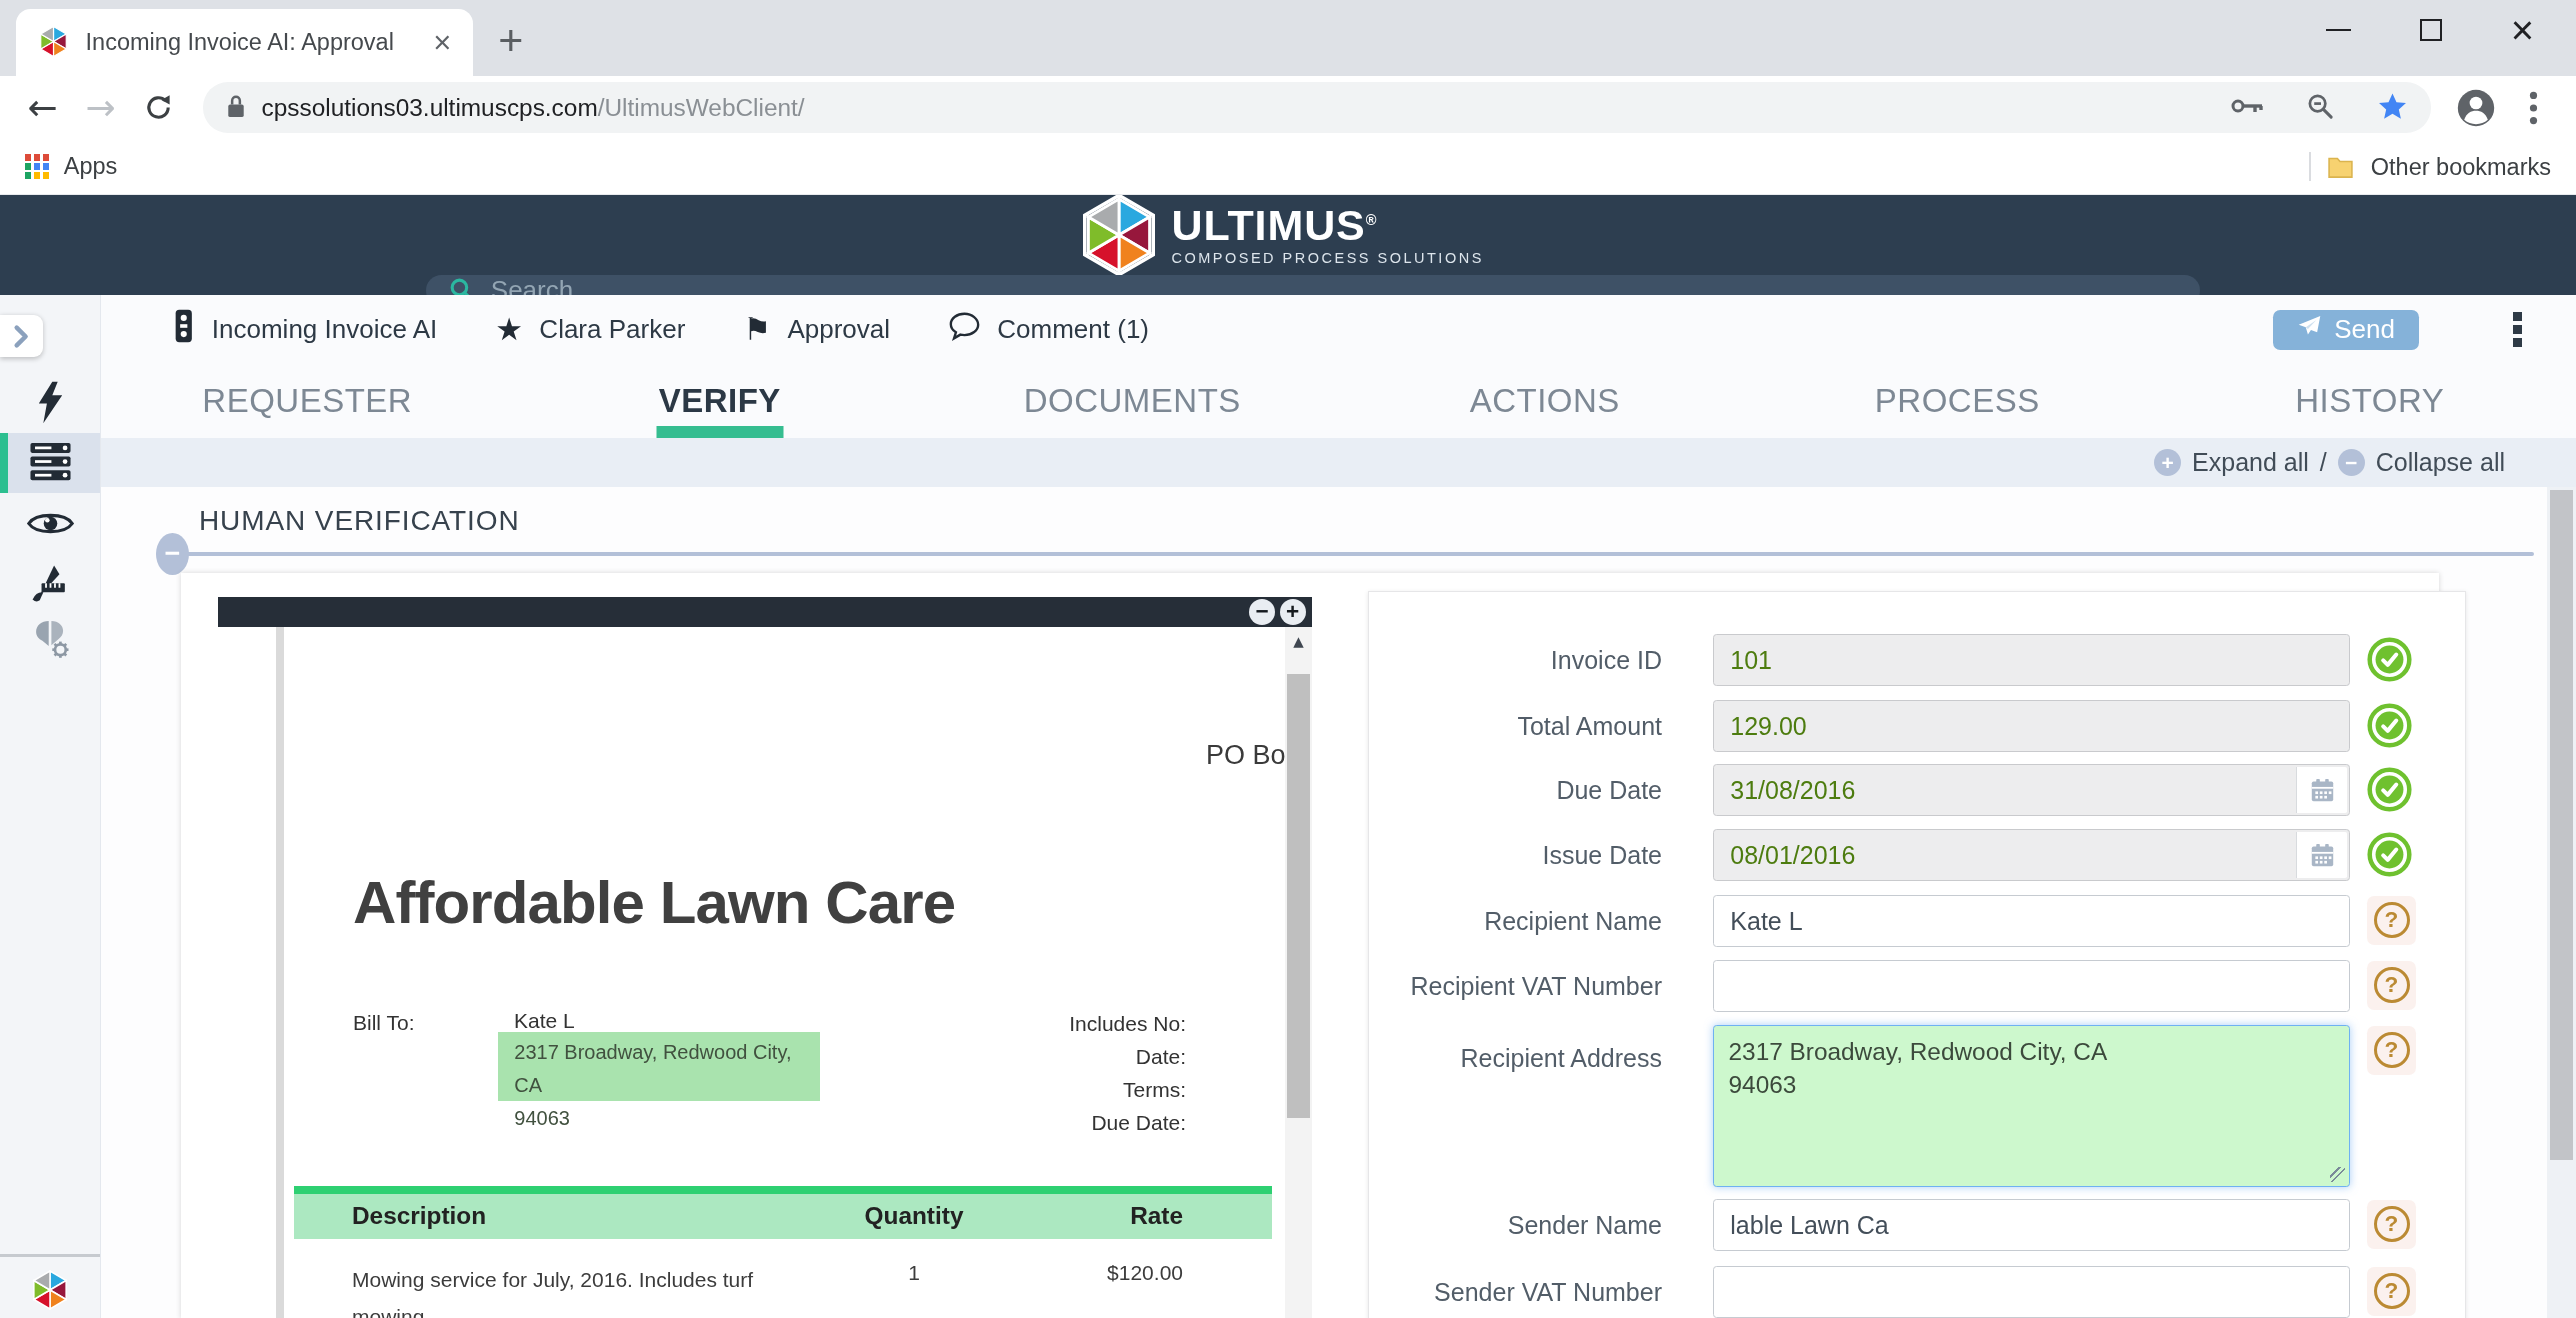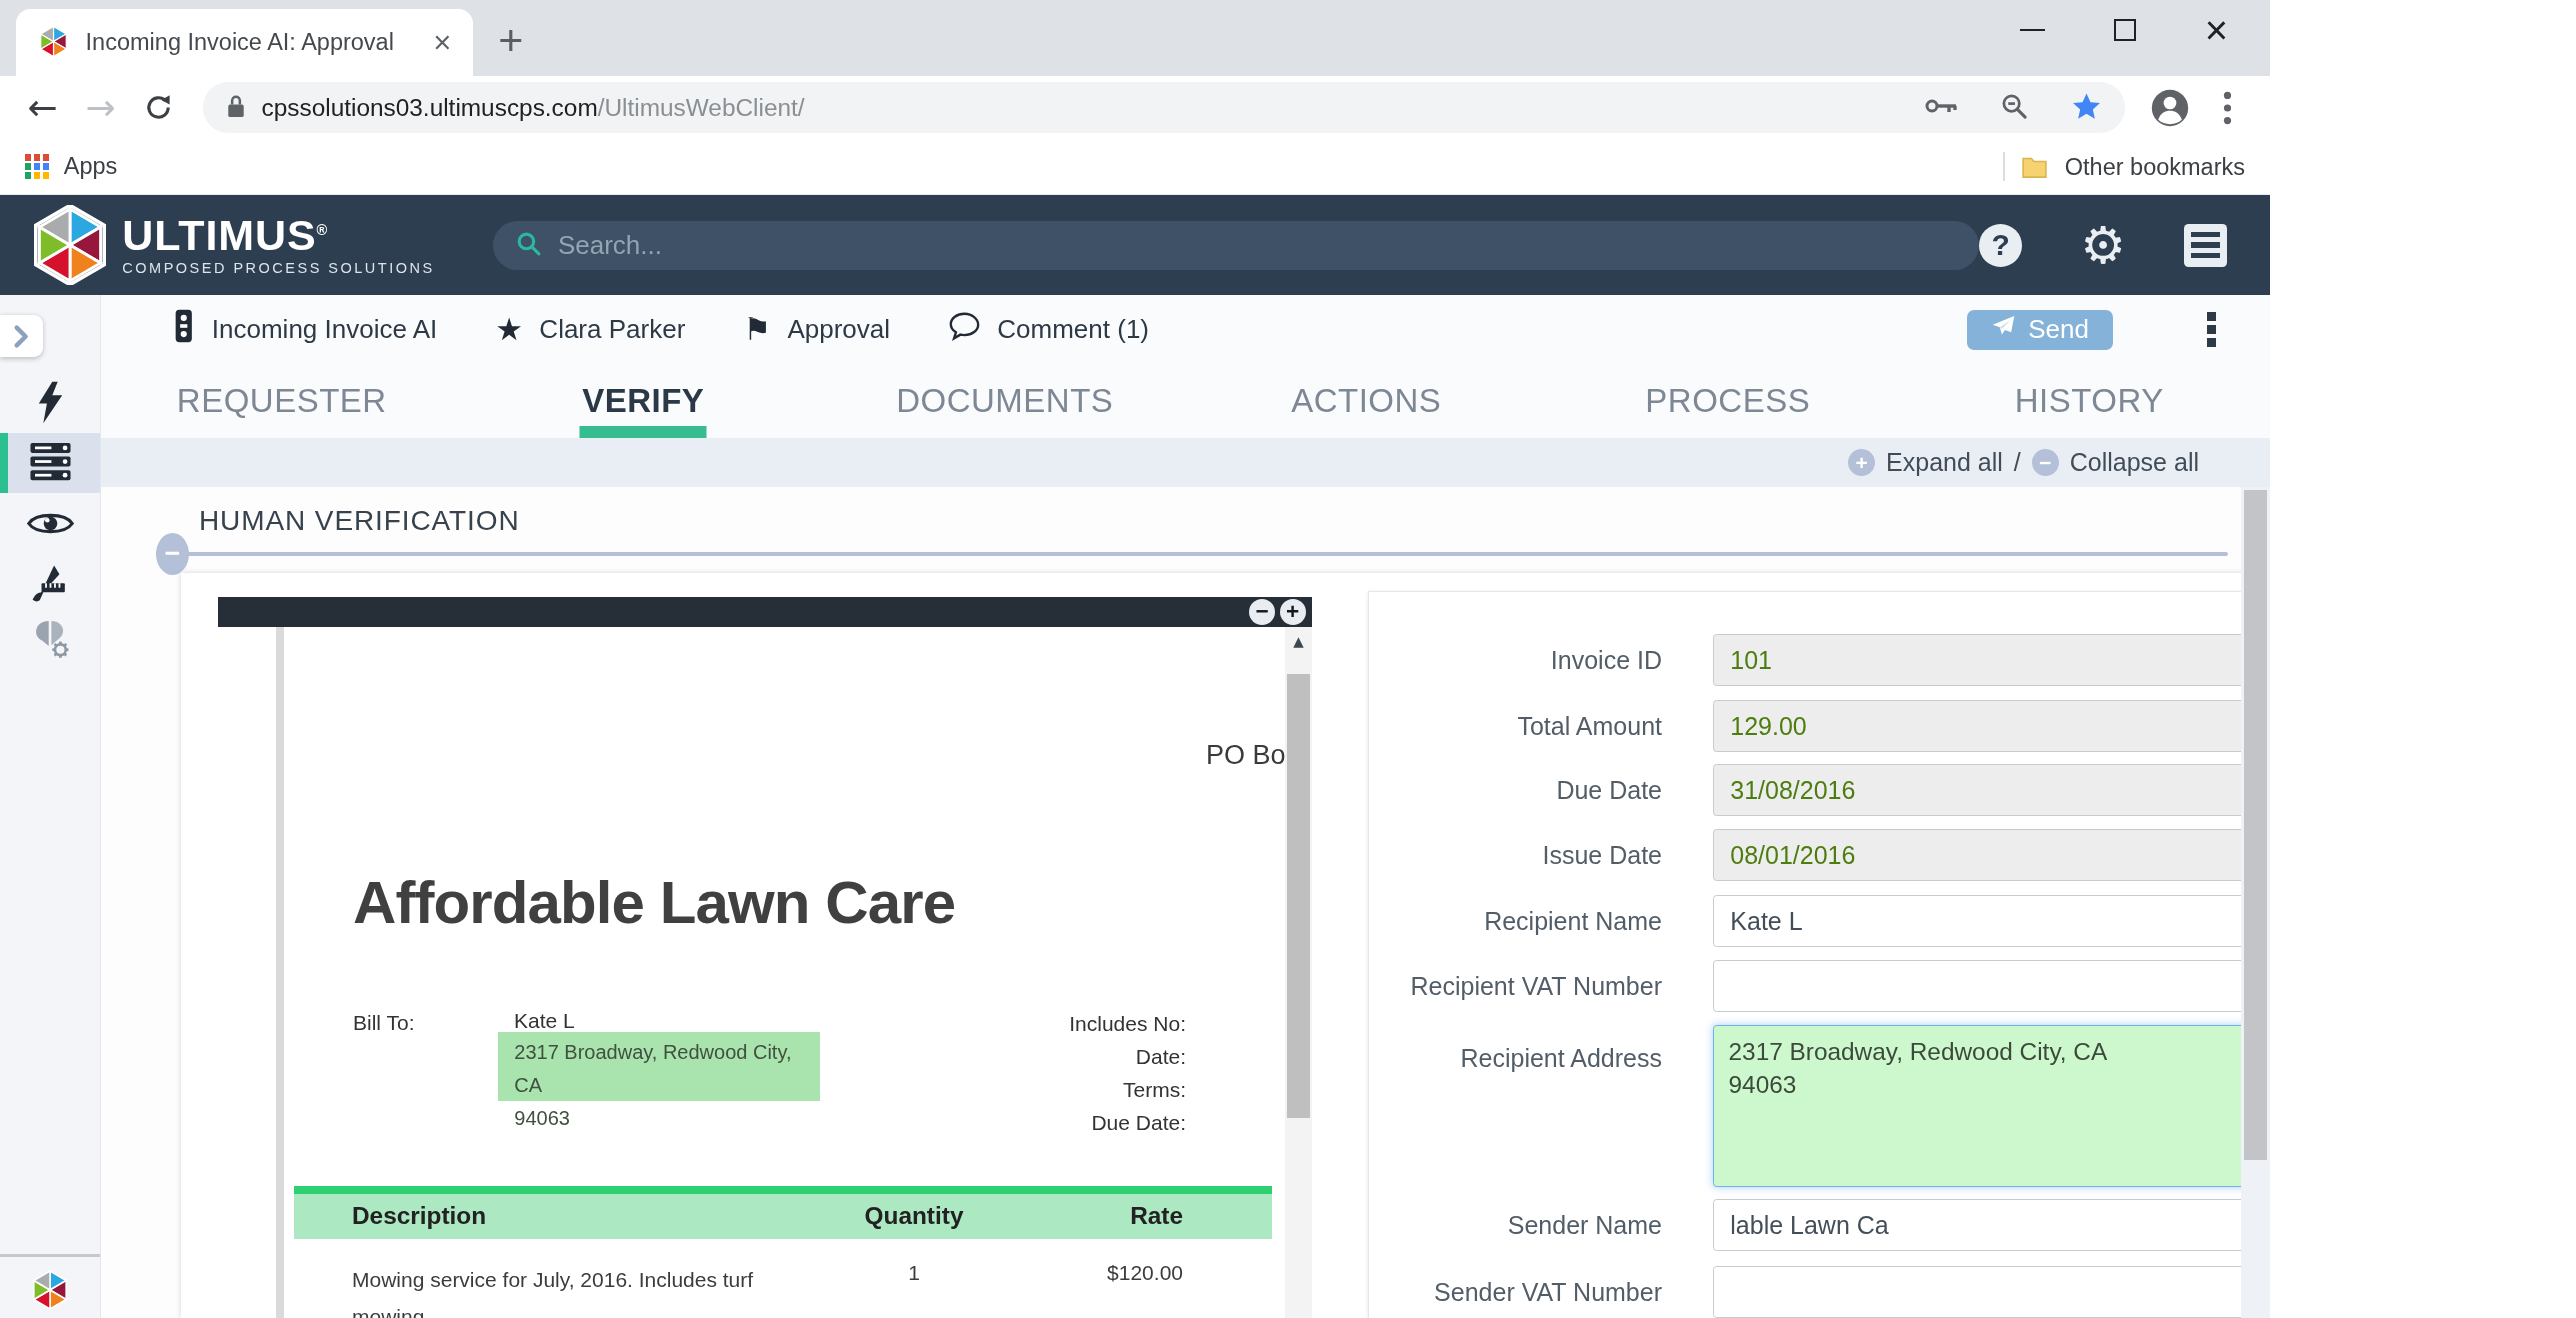--- a/index.html
+++ b/index.html
@@ -1,18 +1,18 @@
 <!DOCTYPE html>
 <html style="font-size:14.5px"><head>
 <meta charset="utf-8">
 <style>
 * { margin:0; padding:0; box-sizing:border-box; }
 html,body { width:2576px; height:1319px; overflow:hidden; background:#fff;
   font-family:"Liberation Sans", sans-serif; }
-.screen { position:relative; width:2270px; height:1319px; overflow:hidden; background:#fff; }
+.screen { position:relative; width:2576px; height:1319px; overflow:hidden; background:#fff; }
 
 
 .c-tabstrip { height:76px; background:#dee1e6; position:relative; display:flex; align-items:flex-end; padding-left:16.3px; }
 .c-tab { width:457px; height:67px; background:#fff; border-radius:14.5px 14.5px 0 0; display:flex; align-items:center; gap:16.3px; padding:0 22px; }
 .c-tab-title { flex:1; font-size:23.5px; color:#45494d; white-space:nowrap; overflow:hidden; text-overflow:ellipsis; }
 .c-tab-close { font-size:31px; color:#5f6368; line-height:1; }
 .c-newtab { font-size:43px; color:#5a5e62; margin:0 0 14.5px 25px; font-weight:300; line-height:1; }
 .c-win { position:absolute; top:0; right:0; height:60px; display:flex; align-items:center; gap:69px; padding-right:42px; }
 .win-min { width:25px; height:2.7px; background:#202124; }
 .win-max { width:22px; height:22px; border:2.7px solid #202124; }
@@ -28,21 +28,21 @@
 .omni-spacer { flex:1; }
 
 .c-bookmarks { height:56px; background:#fff; display:flex; align-items:center; padding:0 25px; border-bottom:0.9px solid #e8eaed; }
 .apps-grid { display:grid; grid-template-columns:repeat(3,6.3px); grid-gap:2.7px; margin-right:14.5px; }
 .apps-grid i { width:6.3px; height:6.3px; display:block; }
 .bm-label { font-size:23.5px; color:#3c4043; }
 .bm-right { margin-left:auto; display:flex; align-items:flex-end; gap:16.3px; }
 .bm-divider { width:1.8px; height:29px; background:#dadce0; }
 
 
-.a-header { height:100px; background:#2d3e50; display:flex; align-items:center; padding:0 43px 0 34px; }
+.a-header { height:100px; background:#2d3e50; display:flex; align-items:center; padding:0 43px 0 34px;flex-direction:column; }
 .brand-block { display:flex; align-items:center; gap:16.3px; flex:none; }
 .brand-name { font-size:43px; font-weight:800; color:#fff; letter-spacing:0.9px; line-height:1; }
 .brand-name sup { font-size:14.5px; }
 .brand-tag { font-size:14.5px; color:#dde5ec; letter-spacing:2.5px; margin-top:3.6px; }
 .a-search { margin-left:58px; width:1774px; max-width:1774px; height:49px; border-radius:24.4px; background:#3e5166; display:flex; align-items:center; padding:0 22px; gap:16.3px; flex:1; }
 .a-search-text { font-size:26px; color:#93a5b3; }
 .a-icons { margin-left:auto; display:flex; align-items:center; gap:58px; }
 .help-circ { width:43px; height:43px; border-radius:50%; background:#e9eef3; color:#2d3e50; font-weight:700; font-size:30px; display:flex; align-items:center; justify-content:center; }
 .gear-glyph { font-family:"DejaVu Sans", sans-serif; font-size:51px; color:#e9eef3; line-height:1; }
 .burger { width:43px; height:43px; background:#e9eef3; border-radius:4.5px; display:flex; flex-direction:column; justify-content:center; gap:5.4px; padding:0 7.2px; }

